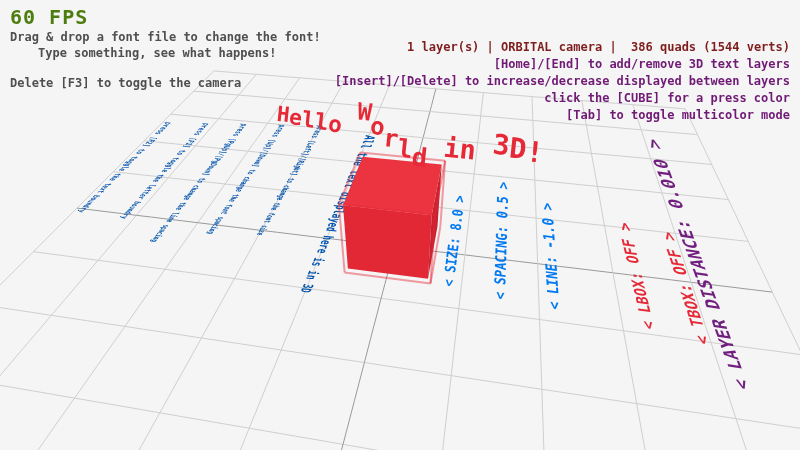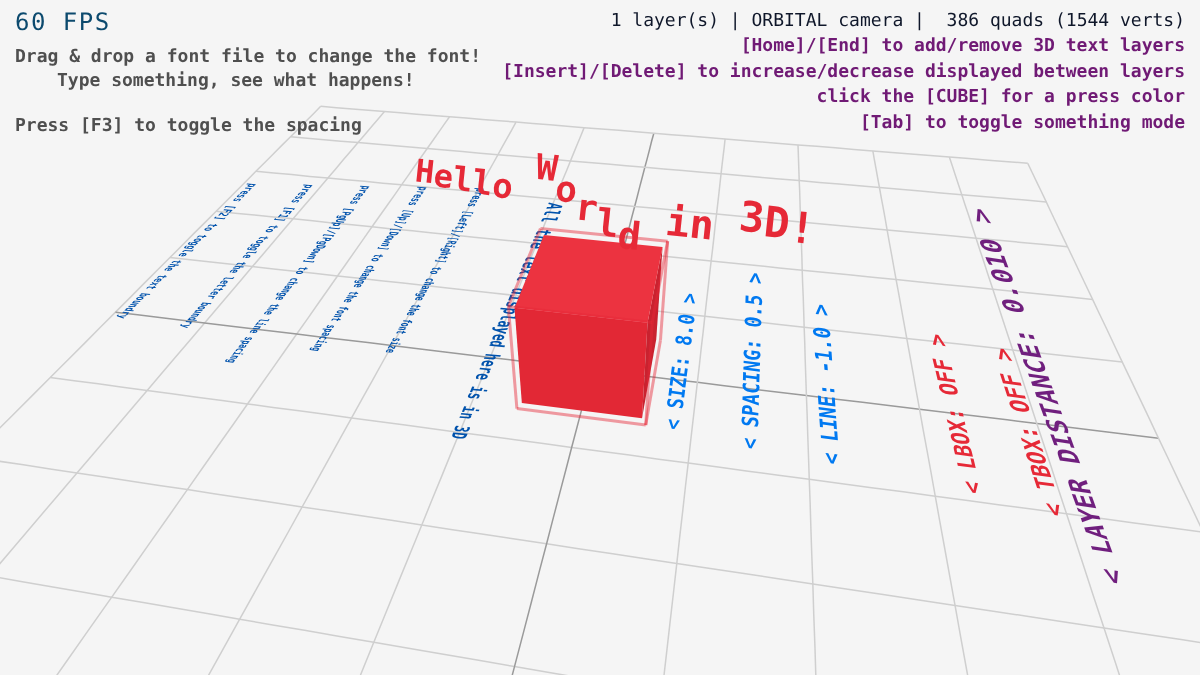--- a/index.html
+++ b/index.html
@@ -1,27 +1,27 @@
 <!DOCTYPE html>
 <html><head>
 <meta charset="utf-8">
 <style>
   html,body{margin:0;padding:0;background:#f5f5f5;}
   #app{position:relative;width:800px;height:450px;overflow:hidden;background:#f5f5f5;
        font-family:"DejaVu Sans Mono", monospace;}
   #scene{position:absolute;left:0;top:0;width:800px;height:450px;}
   
   #hud-left{position:absolute;left:10px;top:5px;}
-  #fps{font-size:16px;font-weight:normal;color:#0c4a6e;letter-spacing:1px;}
+  #fps{font-size:20px;font-weight:bold;color:#4d7c0f;letter-spacing:1px;}
   .hint-l{position:absolute;left:10px;font-size:12px;font-weight:bold;color:#4f4f4f;white-space:pre;text-align:right;}
   #hint-drag{top:30px;}
   #hint-type{top:46px;margin-left:28px;}
   #hint-cam{top:76px;}
   #hud-right{position:absolute;right:10px;top:6px;text-align:right;}
-  #status{font-size:12px;font-weight:normal;color:#0f172a;white-space:pre;}
+  #status{font-size:12px;font-weight:bold;color:#7f1d1d;white-space:pre;margin-top:34px;}
   .hint-r{font-size:12px;font-weight:bold;color:#701a75;margin-top:3px;white-space:pre;}
   
   #hello{position:absolute;left:280px;top:84px;transform:rotate(6deg);transform-origin:left top;
          color:#e62937;font-weight:bold;white-space:pre;}
   #hello span{display:inline-block;}
 </style>
 </head>
 <body>
 
 <div id="app">
@@ -80,22 +80,22 @@
       </g>
   </svg>
 
   <div id="hello"><span style="transform: translateY(10px); font-size: 21px;">H</span><span style="transform: translateY(12px); font-size: 21.4px;">e</span><span style="transform: translateY(13px); font-size: 21.9px;">l</span><span style="transform: translateY(14px); font-size: 22.4px;">l</span><span style="transform: translateY(15px); font-size: 22.8px;">o</span><span style="transform: translateY(0px); font-size: 23.3px;"> </span><span style="transform: translateY(0px); font-size: 23.7px;">W</span><span style="transform: translateY(13px); font-size: 24.1px;">o</span><span style="transform: translateY(24px); font-size: 24.6px;">r</span><span style="transform: translateY(33px); font-size: 25.1px;">l</span><span style="transform: translateY(40px); font-size: 25.5px;">d</span><span style="transform: translateY(0px); font-size: 25.9px;"> </span><span style="transform: translateY(28px); font-size: 26.4px;">i</span><span style="transform: translateY(28px); font-size: 26.9px;">n</span><span style="transform: translateY(0px); font-size: 27.3px;"> </span><span style="transform: translateY(20px); font-size: 27.8px;">3</span><span style="transform: translateY(22px); font-size: 28.2px;">D</span><span style="transform: translateY(24px); font-size: 28.6px;">!</span></div>
 
   <div id="hud-left">
     <div id="fps">60 FPS</div>
   </div>
   <div class="hint-l" id="hint-drag">Drag &amp; drop a font file to change the font!</div>
   <div class="hint-l" id="hint-type">Type something, see what happens!</div>
-  <div class="hint-l" id="hint-cam">Press [F3] to toggle the spacing</div>
+  <div class="hint-l" id="hint-cam">Delete [F3] to toggle the camera</div>
 
   <div id="hud-right">
     <div id="status">1 layer(s) | ORBITAL camera |  386 quads (1544 verts)</div>
     <div class="hint-r">[Home]/[End] to add/remove 3D text layers</div>
     <div class="hint-r">[Insert]/[Delete] to increase/decrease displayed between layers</div>
     <div class="hint-r">click the [CUBE] for a press color</div>
-    <div class="hint-r">[Tab] to toggle something mode</div>
+    <div class="hint-r">[Tab] to toggle multicolor mode</div>
   </div>
 </div>
 
 </body></html>

